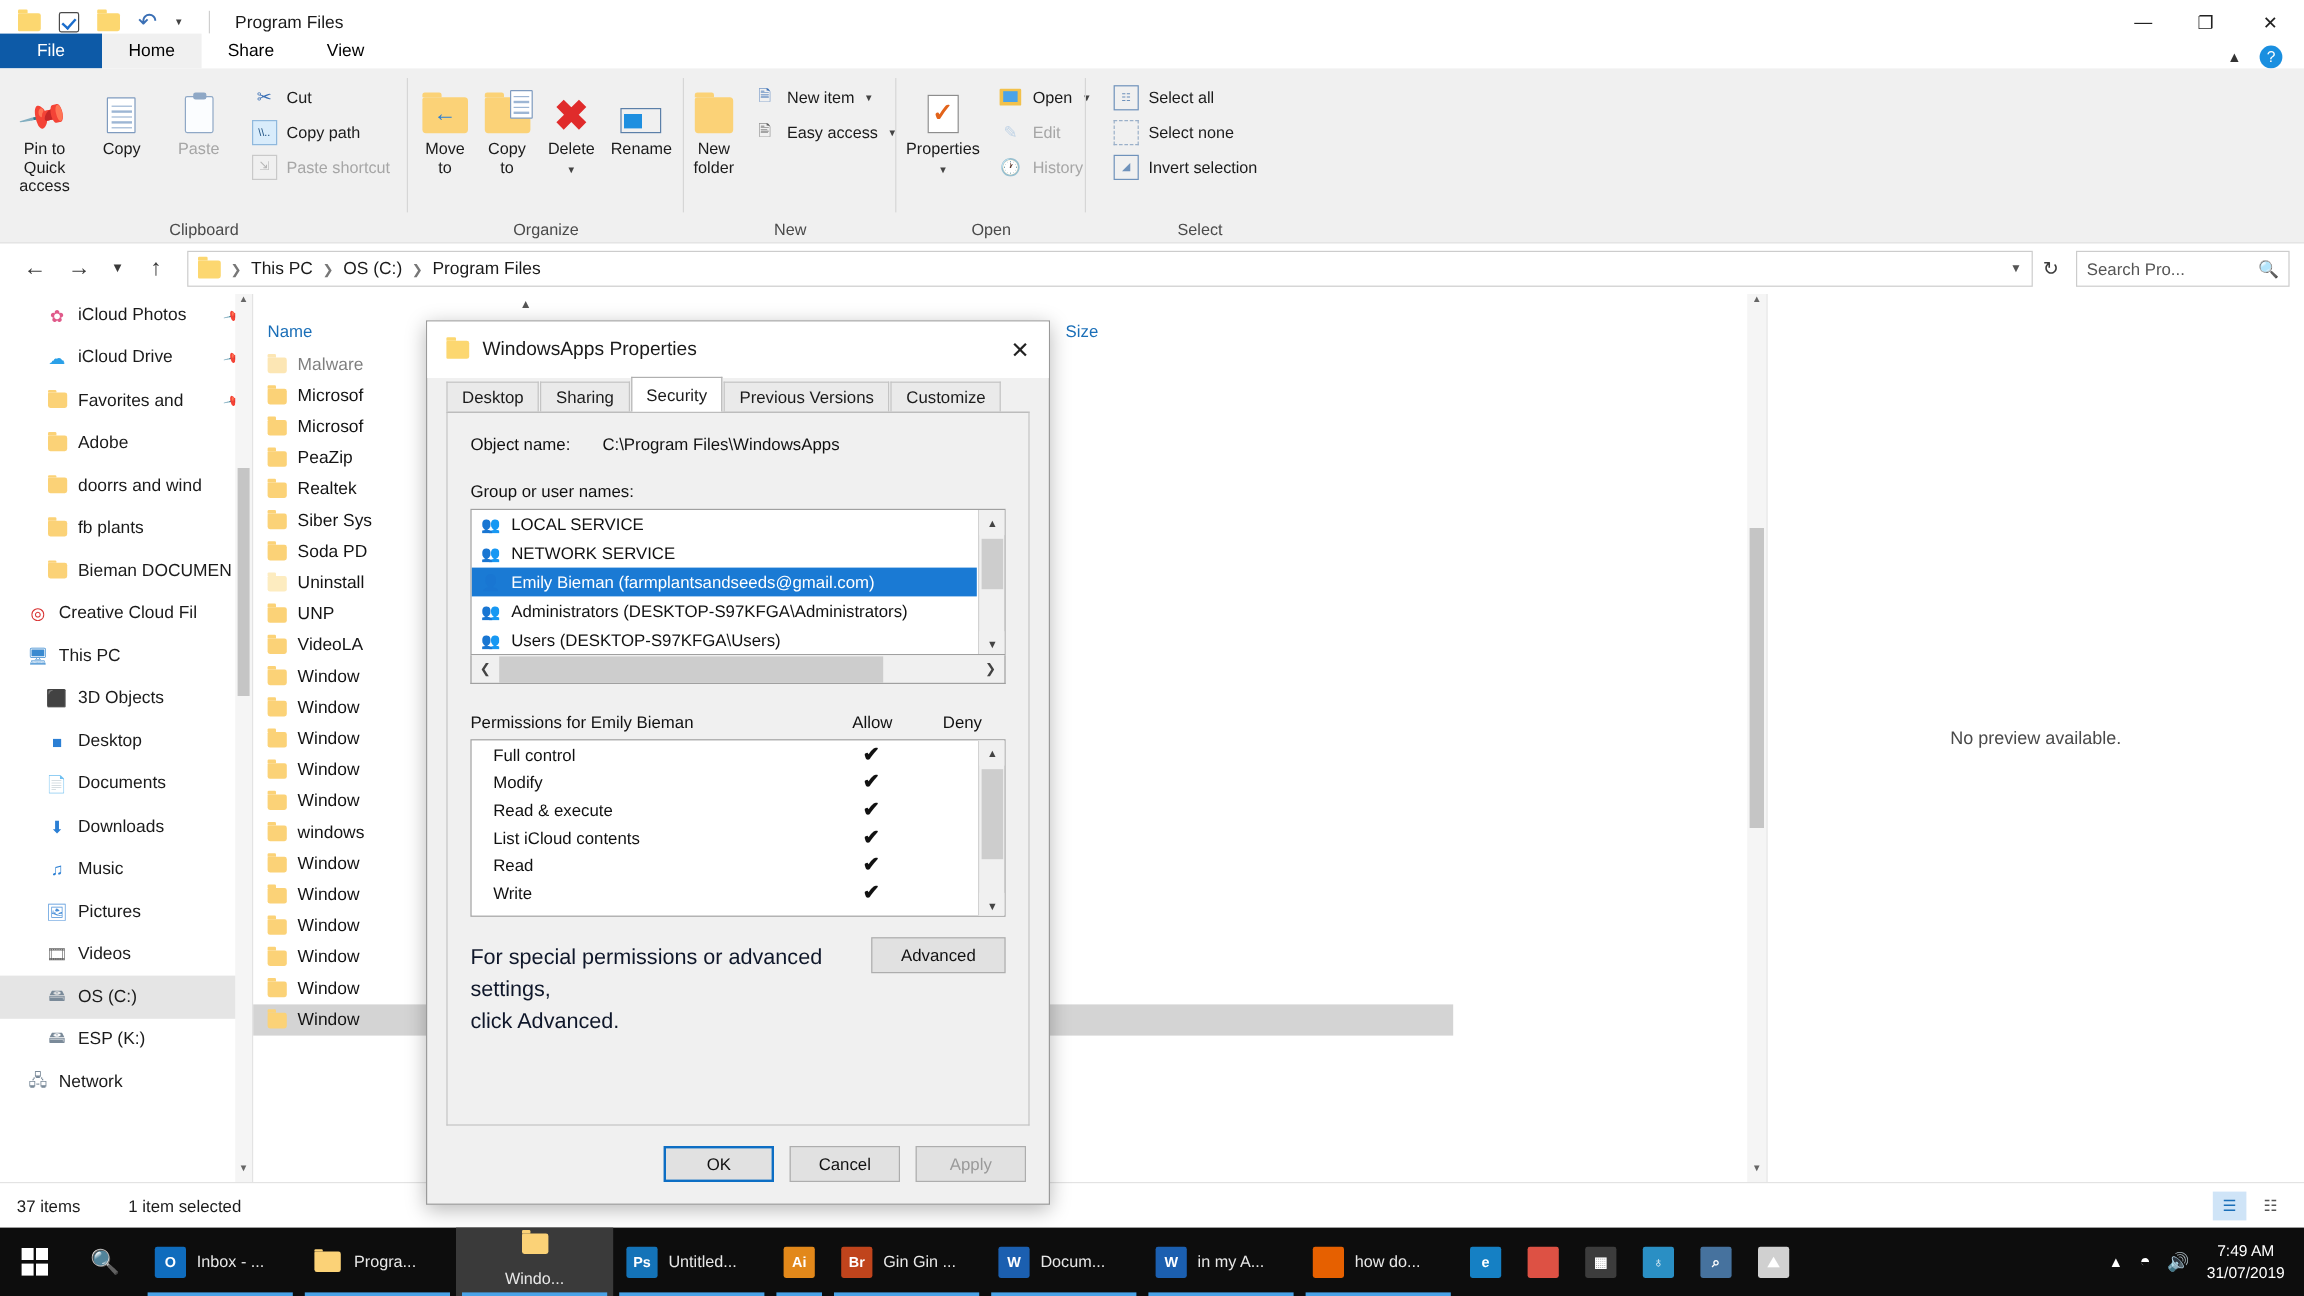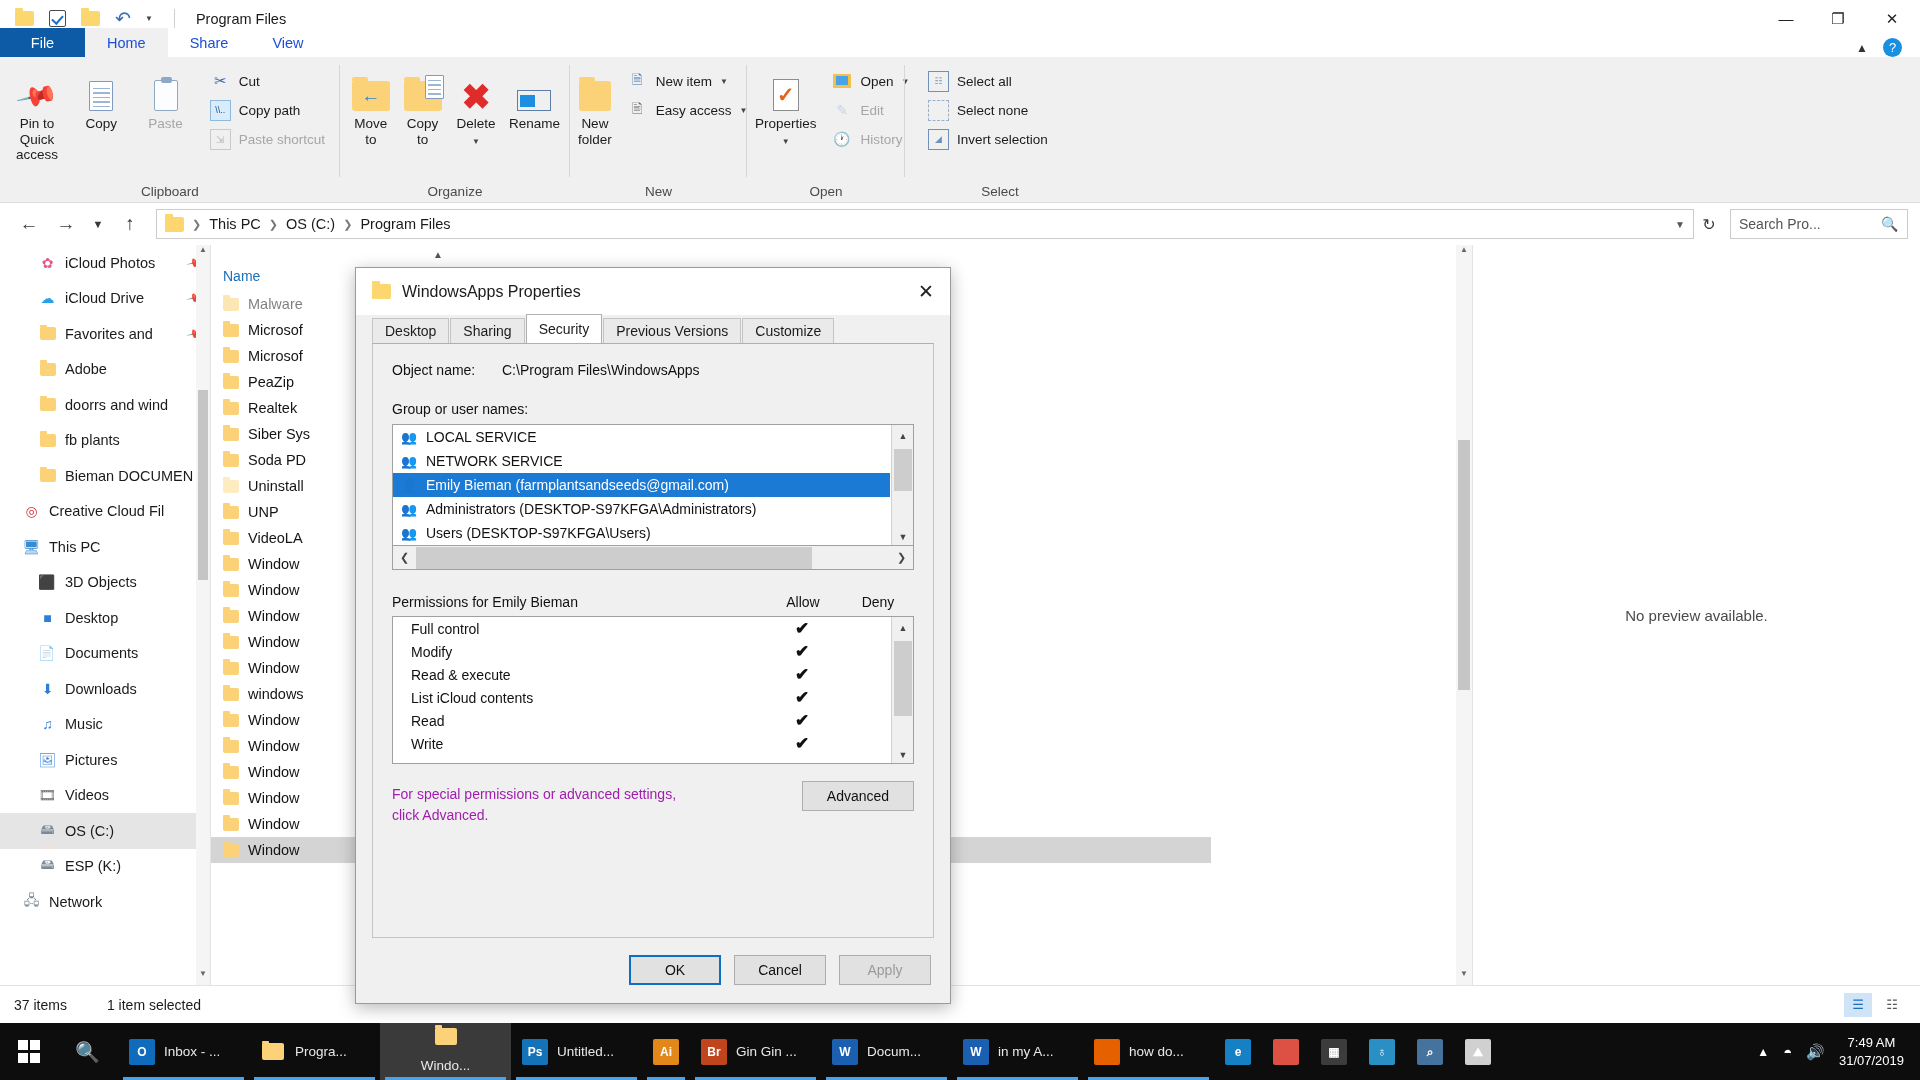--- a/index.html
+++ b/index.html
@@ -45,21 +45,21 @@
   }
   .win-btn.close-b { width: 56px; }
 
   
   .ribbon-tabs {
     position: absolute; top: 28px; left: 0; width: 1920px; height: 29px;
     display: flex; align-items: flex-end; background: #fff;
   }
   .rtab {
     height: 29px; padding: 0 22px; display: flex; align-items: center;
-    font-size: 14.5px; color: #1d4ed8;
+    font-size: 14.5px; color: #000000;
   }
   .rtab.file { background: #0d5aa7; color: #fff; width: 85px; padding: 0; justify-content: center; }
   .rtab.active { background: #f0f0f0; }
   .ribbon-right { margin-left: auto; display: flex; align-items: center; gap: 15px; padding-right: 18px; }
   .help-circle {
     width: 19px; height: 19px; border-radius: 50%; background: #1a8fe0; color: #fff;
     font-size: 13px; display: flex; align-items: center; justify-content: center;
   }
 
   
@@ -216,21 +216,21 @@
   .tb-item.noline::after { display: none; }
   .app-ico {
     width: 26px; height: 26px; border-radius: 2px; display: flex; align-items: center;
     justify-content: center; font-size: 12px; font-weight: bold; color: #fff; flex: 0 0 auto;
   }
   .tray { margin-left: auto; display: flex; align-items: center; gap: 14px; padding-right: 12px; color: #fff; font-size: 15px; }
   .clock { font-size: 13px; line-height: 1.35; text-align: center; color: #fff; padding-right: 4px; }
 
   
   .dialog {
-    position: absolute; left: 355px; top: 267px; width: 596px; height: 737px;
+    position: absolute; left: 355px; top: 267px; width: 520px; height: 737px;
     background: #f0f0f0; border: 1px solid #9a9a9a; box-shadow: 0 4px 16px rgba(0,0,0,.28);
   }
   .dlg-title {
     height: 47px; background: #fff; display: flex; align-items: center; gap: 11px; padding-left: 16px;
   }
   .dlg-title-txt { font-size: 16px; color: #1b1b1b; }
   .dlg-close {
     margin-left: auto; width: 48px; height: 47px; display: flex; align-items: center;
     justify-content: center; font-size: 19px; color: #222;
   }
@@ -273,21 +273,21 @@
   .perm-head .ph-deny { width: 72px; text-align: center; }
   .permlist { background: #fff; border: 1px solid #a0a0a0; height: 148px; position: relative; overflow: hidden; }
   .prow { height: 23px; display: flex; align-items: center; font-size: 14px; color: #111; }
   .prow .pname { flex: 1; padding-left: 18px; }
   .prow .pallow { width: 78px; text-align: center; font-size: 17px; font-weight: bold; color: #111; }
   .prow .pdeny { width: 72px; }
   .pl-vscroll { position: absolute; right: 0; top: 0; width: 22px; height: 148px; background: #f0f0f0; border-left: 1px solid #d2d2d2; }
   .pl-thumb { position: absolute; left: 2px; top: 24px; width: 18px; height: 75px; background: #cdcdcd; }
 
   .adv-row { display: flex; align-items: flex-start; margin-top: 17px; }
-  .adv-txt { flex: 1; font-size: 14px; color: #a21caf; line-height: 1.5; padding-top: 3px; }
+  .adv-txt { flex: 1; font-size: 18px; color: #0f172a; line-height: 1.5; padding-top: 3px; }
   .btn {
     background: #e1e1e1; border: 1px solid #adadad; font-size: 14px; color: #111;
     display: flex; align-items: center; justify-content: center; cursor: default;
   }
   .btn-adv { width: 112px; height: 30px; }
   .dlg-footer { display: flex; justify-content: flex-end; gap: 13px; padding: 17px 19px 0 0; }
   .btn-footer { width: 92px; height: 30px; }
   .btn-footer.primary { border: 2px solid #0d6ec4; }
   .btn-footer.disabled { color: #9a9a9a; }
 </style>

